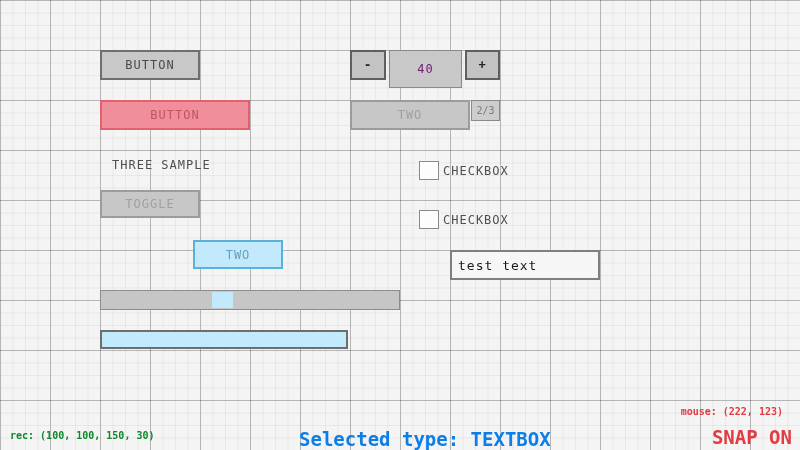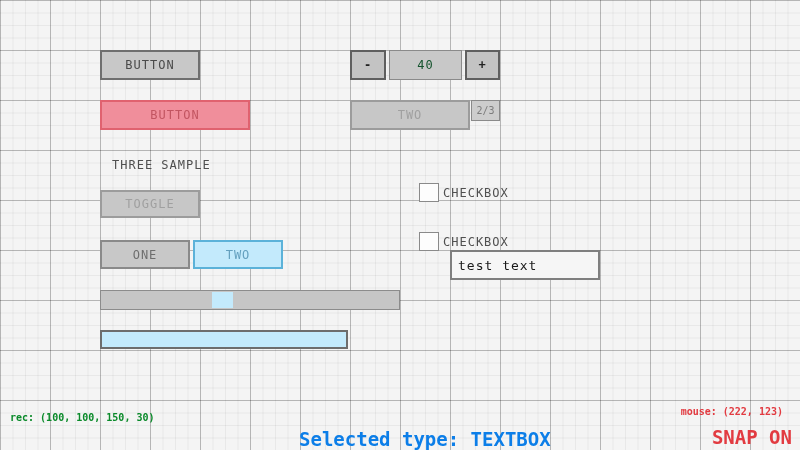--- a/index.html
+++ b/index.html
@@ -35,51 +35,51 @@
   .blue   { background:#c3eafc; border:2px solid #5bb2d9; color:#64a0bf; }
 
   .btn-button      { left:100px; top:50px;  width:100px; height:30px; }
   .btn-selected    { left:100px; top:100px; width:150px; height:30px; }
 
   .text-sample     { left:112px; top:158px; font-size:12px; color:#4f4f4f; letter-spacing:1px; }
 
   .toggle          { left:100px; top:190px; width:100px; height:28px; }
 
   .spin-dec        { left:350px; top:50px; width:36px; height:30px; background:#c3c3c3; border:2px solid #5f5f5f; color:#222; font-weight:bold; }
-  .spin-val        { left:389px; top:50px; width:73px; height:30px; background:#c8c8c8; border:1px solid #8a8a8a; color:#14532d; }
+  .spin-val        { left:389px; top:50px; width:73px; height:38px; background:#c8c8c8; border:1px solid #8a8a8a; color:#701a75; }
   .spin-inc        { left:465px; top:50px; width:35px; height:30px; background:#c3c3c3; border:2px solid #5f5f5f; color:#222; font-weight:bold; }
 
   .combo-main      { left:350px; top:100px; width:120px; height:30px; }
   .combo-counter   { left:471px; top:100px; width:29px;  height:21px; background:#cdcdcd; border:1px solid #8a8a8a; color:#7c7c7c; font-size:10px; letter-spacing:0; }
 
   .tab             { top:240px; height:29px; width:90px; }
   .tab.one   { left:100px; background:#c8c8c8; border:2px solid #8a8a8a; color:#6e6e6e; }
   .tab.two   { left:193px; }
   .tab.three { left:286px; background:#c8c8c8; border:2px solid #8a8a8a; color:#6e6e6e; }
 
   .slider          { left:100px; top:290px; width:300px; height:20px; background:#c6c6c6; border:1px solid #8c8c8c; }
   .slider-thumb    { position:absolute; left:111px; top:1px; width:21px; height:16px; background:#bfe9fc; }
 
   .progress        { left:100px; top:330px; width:248px; height:19px; background:#c3eafc; border:2px solid #6d6d6d; }
 
-  .check-row       { display:flex; align-items:center;margin-top:22px; }
+  .check-row       { display:flex; align-items:center; }
   .check-row.first  { left:419px; top:161px; }
   .check-row.second { left:419px; top:210px; }
   .check-box       { width:20px; height:19px; background:#fdfdfd; border:1px solid #8a8a8a; }
   .check-label     { margin-left:4px; font-size:12px; color:#4f4f4f; letter-spacing:1px; }
 
   .textbox         { left:450px; top:250px; width:150px; height:30px;
                      background:#f6f6f6; border:2px solid #7f7f7f;
                      display:flex; align-items:center; padding-left:6px;
                      font-size:13px; color:#1a1a1a; letter-spacing:1px; }
 
   .st-small { font-size:10px; font-weight:bold; letter-spacing:0; }
   .st-big   { font-size:19px; font-weight:bold; letter-spacing:0; }
 
-  .st-rec    { left:10px;  top:412px; }
+  .st-rec    { left:10px;  top:430px; }
   .st-count  { left:8px;   top:426px; }
   .st-type   { left:299px; top:428px; }
   .st-mouse  { right:17px; top:406px; }
   .st-snap   { right:8px;  top:426px; }
 </style>
 </head>
 <body>
 
 <div class="canvas">
 
@@ -91,21 +91,20 @@
 
   <div class="abs ctl gray-l toggle">TOGGLE</div>
 
   <div class="abs ctl spin-dec">-</div>
   <div class="abs ctl spin-val">40</div>
   <div class="abs ctl spin-inc">+</div>
 
   <div class="abs ctl gray-l combo-main">TWO</div>
   <div class="abs ctl combo-counter">2/3</div>
 
-  <div class="abs ctl tab one">ONE</div>
   <div class="abs ctl tab two blue" style="background: rgb(195, 234, 252); border-color: rgb(91, 178, 217); color: rgb(100, 160, 191);">TWO</div>
 
   <div class="abs slider">
     <div class="slider-thumb" style="background: rgb(195, 234, 252);"></div>
   </div>
 
   <div class="abs progress" style="background: rgb(195, 234, 252);"></div>
 
   <div class="abs check-row first">
     <div class="check-box"></div>

